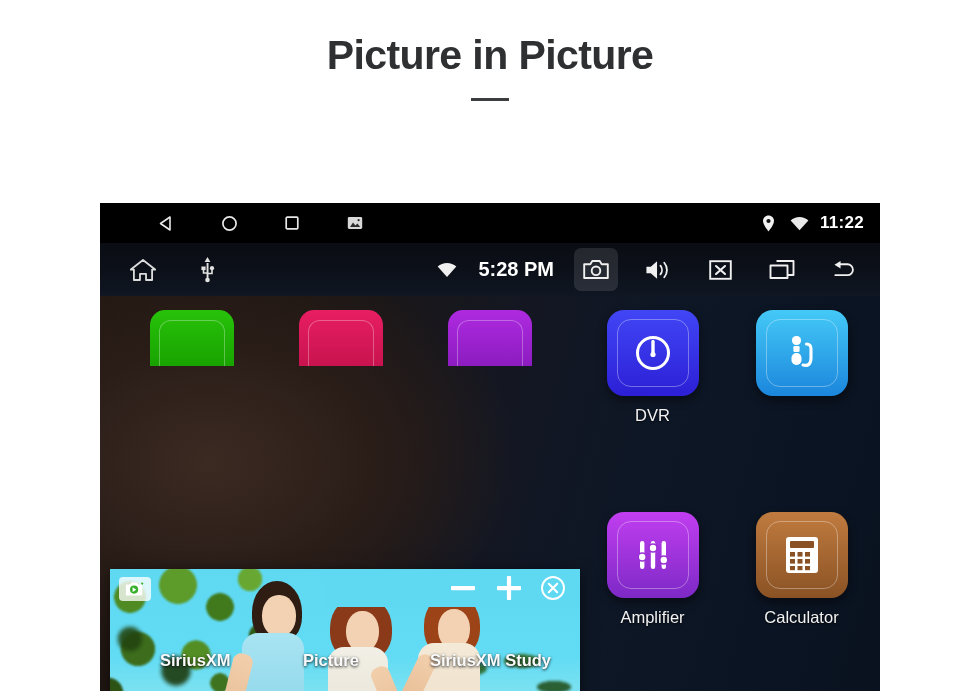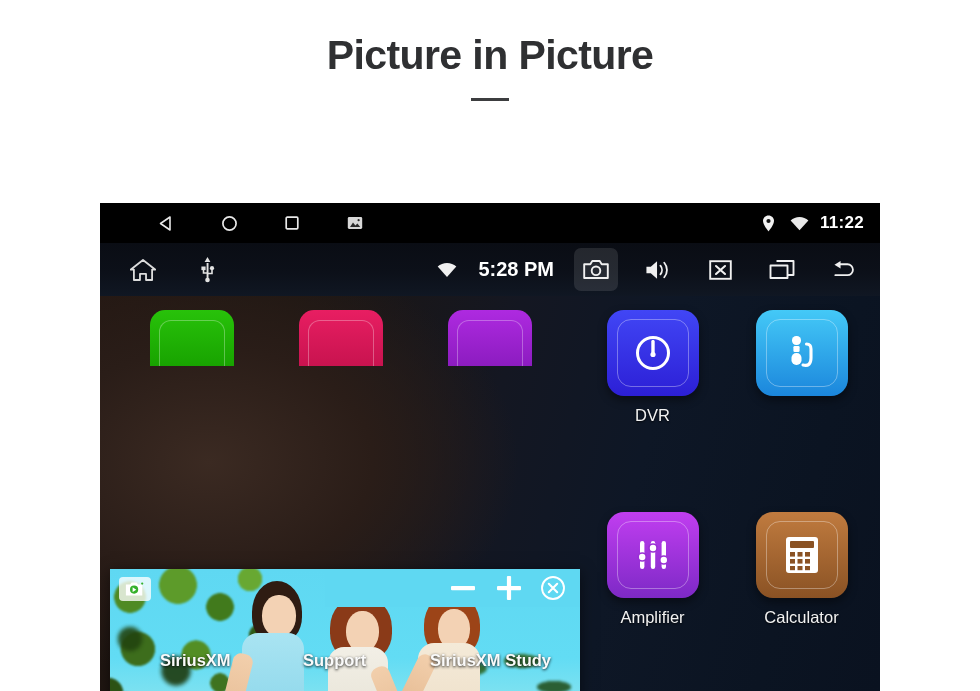--- a/index.html
+++ b/index.html
@@ -483,19 +483,19 @@
             <svg width="26" height="26" viewBox="0 0 26 26">
               <circle cx="13" cy="13" r="11" fill="none" stroke="#fff" stroke-width="1.9"></circle>
               <path d="M8.8 8.8 L17.2 17.2 M17.2 8.8 L8.8 17.2" stroke="#fff" stroke-width="2.1" stroke-linecap="round"></path>
             </svg>
           </div>
         </div>
       </div>
 
       <div class="bottom-labels">
         <div class="bot-label" style="left:60px;">SiriusXM</div>
-        <div class="bot-label" style="left:203px;">Support</div>
+        <div class="bot-label" style="left:203px;">Picture</div>
         <div class="bot-label" style="left:330px;">SiriusXM Study</div>
       </div>
 
     </div>
   </div>
 </div>
 
 </body></html>

